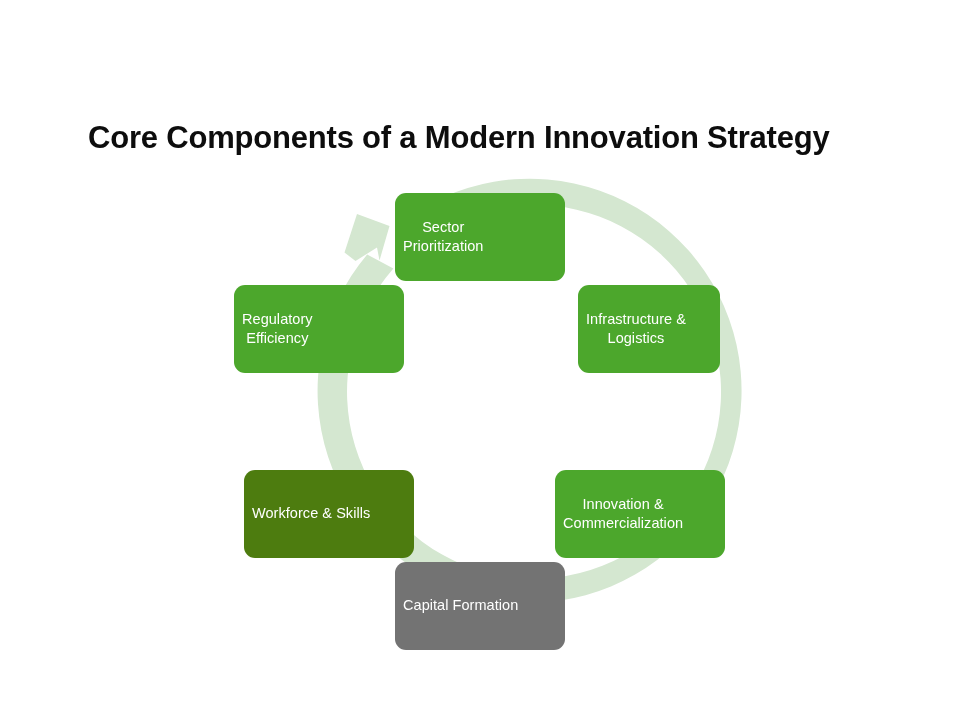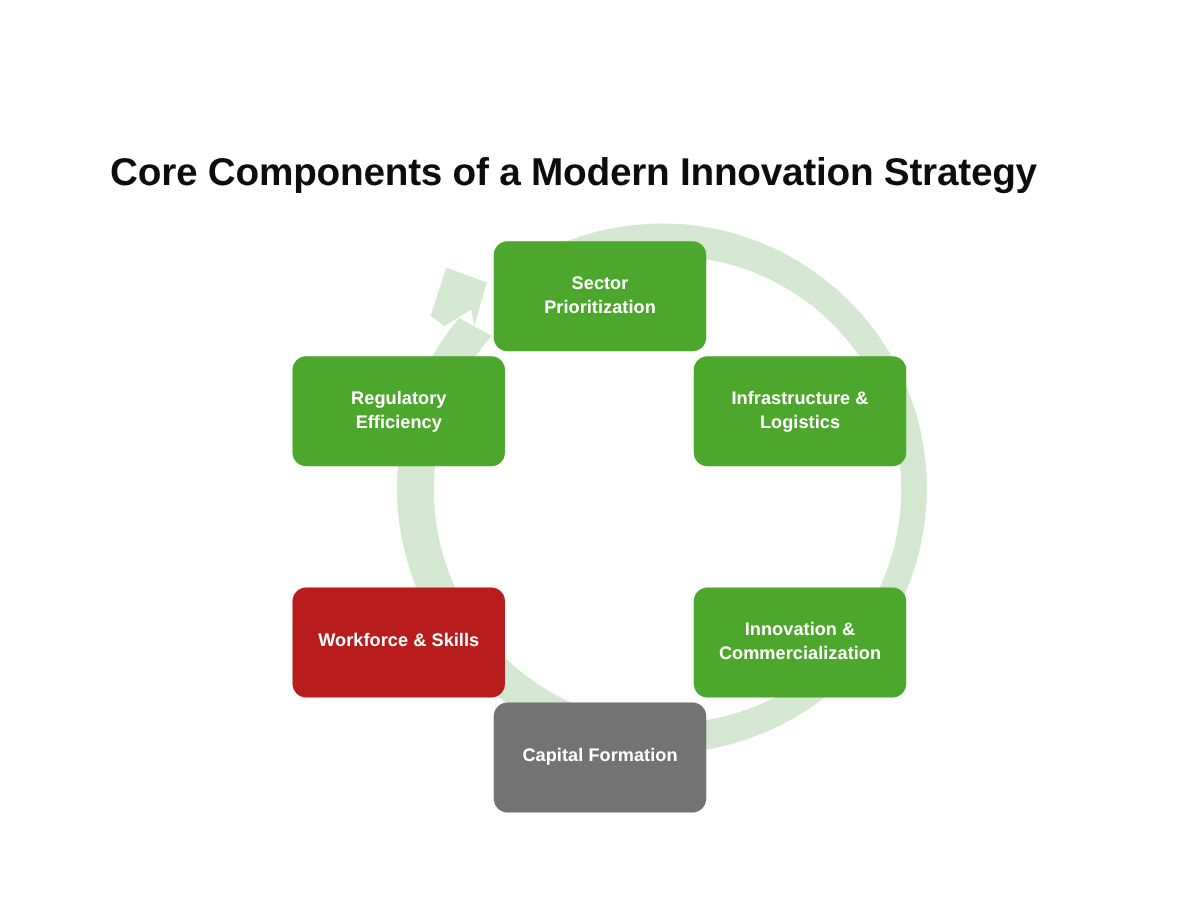--- a/index.html
+++ b/index.html
@@ -54,36 +54,36 @@
   }
 
   .node {
     position: absolute;
     box-sizing: border-box;
     border-radius: 11px;
     background: #4CA72C;
     color: #ffffff;
     display: flex;
     align-items: center;
-    justify-content: center;
+    justify-content: flex-start;
     text-align: center;
     font-size: 14.5px;
-    font-weight: 700;
+    font-weight: 400;
     line-height: 1.33;
-    padding: 4px 18px;
+    padding: 4px 8px;
     letter-spacing: 0.05px;
   }
   .node-label {
     display: block;
     white-space: pre-line;
   }
 
   
   #node-0 { left: 395px; top: 193px; width: 170px; height: 88px; }  
-  #node-1 { left: 555px; top: 285px; width: 170px; height: 88px; }  
+  #node-1 { left: 578px; top: 285px; width: 142px; height: 88px; }  
   #node-2 { left: 555px; top: 470px; width: 170px; height: 88px; }  
   #node-3 { left: 395px; top: 562px; width: 170px; height: 88px; }  
   #node-4 { left: 234px; top: 470px; width: 170px; height: 88px; }  
   #node-5 { left: 234px; top: 285px; width: 170px; height: 88px; }  
 </style>
 </head>
 <body>
 
 <div id="slide" style="background: rgb(255, 255, 255);">
 
@@ -124,21 +124,21 @@
 
     <div class="node" id="node-2" style="background: rgb(76, 167, 44); color: rgb(255, 255, 255);">
       <span class="node-label">Innovation &amp;
 Commercialization</span>
     </div>
 
     <div class="node" id="node-3" style="background: #737373; color: rgb(255, 255, 255);">
       <span class="node-label">Capital Formation</span>
     </div>
 
-    <div class="node" id="node-4" style="background: #b91c1c; color: rgb(255, 255, 255);">
+    <div class="node" id="node-4" style="background: #4d7c0f; color: rgb(255, 255, 255); margin-left: 10px;">
       <span class="node-label">Workforce &amp; Skills</span>
     </div>
 
     <div class="node" id="node-5" style="background: rgb(76, 167, 44); color: rgb(255, 255, 255);">
       <span class="node-label">Regulatory
 Efficiency</span>
     </div>
 
   </div>
 </div>

